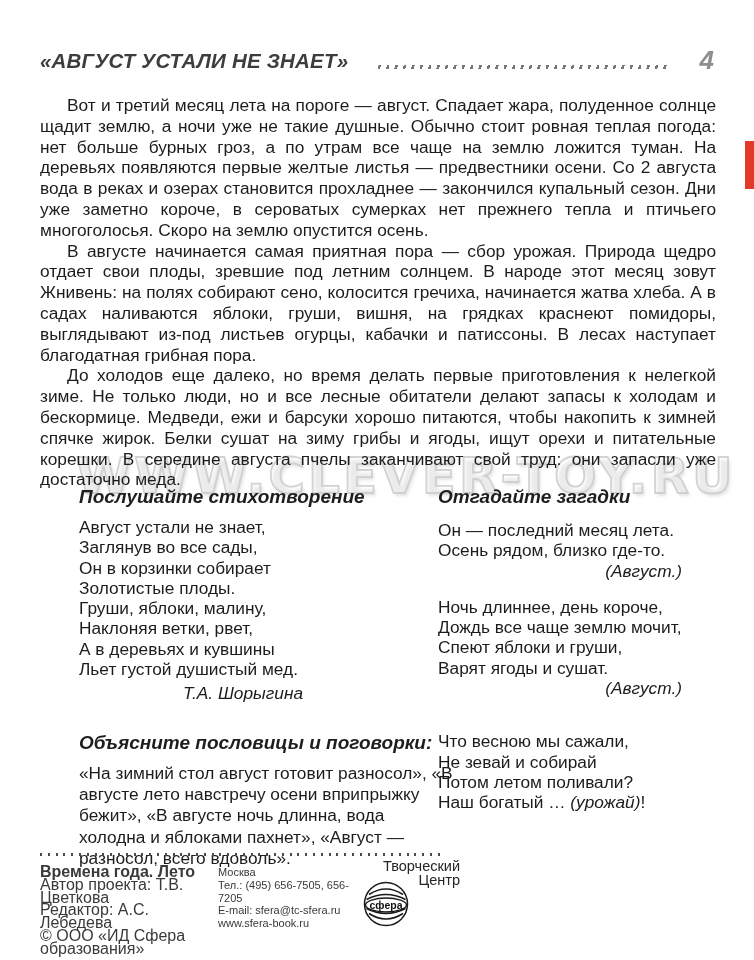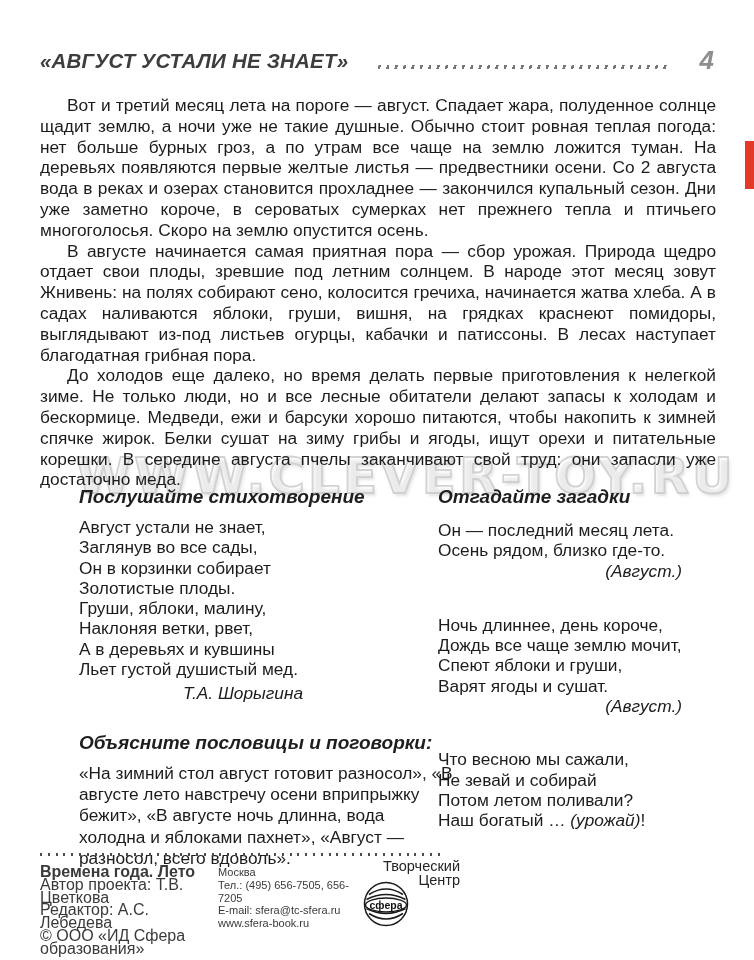--- a/index.html
+++ b/index.html
@@ -50,21 +50,21 @@
   .poem { margin-top:9px; }
   .poem .line, .riddle .line, .proverbs, .author { font-size:17.3px; }
   .poem .line { line-height:20.3px; }
   .author { font-style:italic; margin-top:4px; text-align:center; padding-right:46px; line-height:20.3px; }
   .proverbs-heading { margin-top:28px; }
   .proverbs { margin:9px 0 0 0; line-height:21.3px; }
 
   .col-right .section-heading { margin-bottom:12px; }
   .riddle .line { line-height:20.3px; }
   .riddle .answer { text-align:right; font-style:italic; padding-right:6px; line-height:20.3px; font-size:17.3px; }
-  .riddle-2 { margin-top:34px; }
+  .riddle-2 { margin-top:16px; }
   .riddle-3 { margin-top:33px; }
   .riddle .line i { font-style:italic; }
 
   
   .footer { position:absolute; left:40px; top:853px; width:406px; z-index:2; color:#3a3a3a; }
   .f-dots {
     height:3px; margin-bottom:10px;
     background-image:repeating-linear-gradient(90deg,#4c4c4c 0 2px, transparent 2px 7.8px);
   }
   .f-cols { display:flex; }

